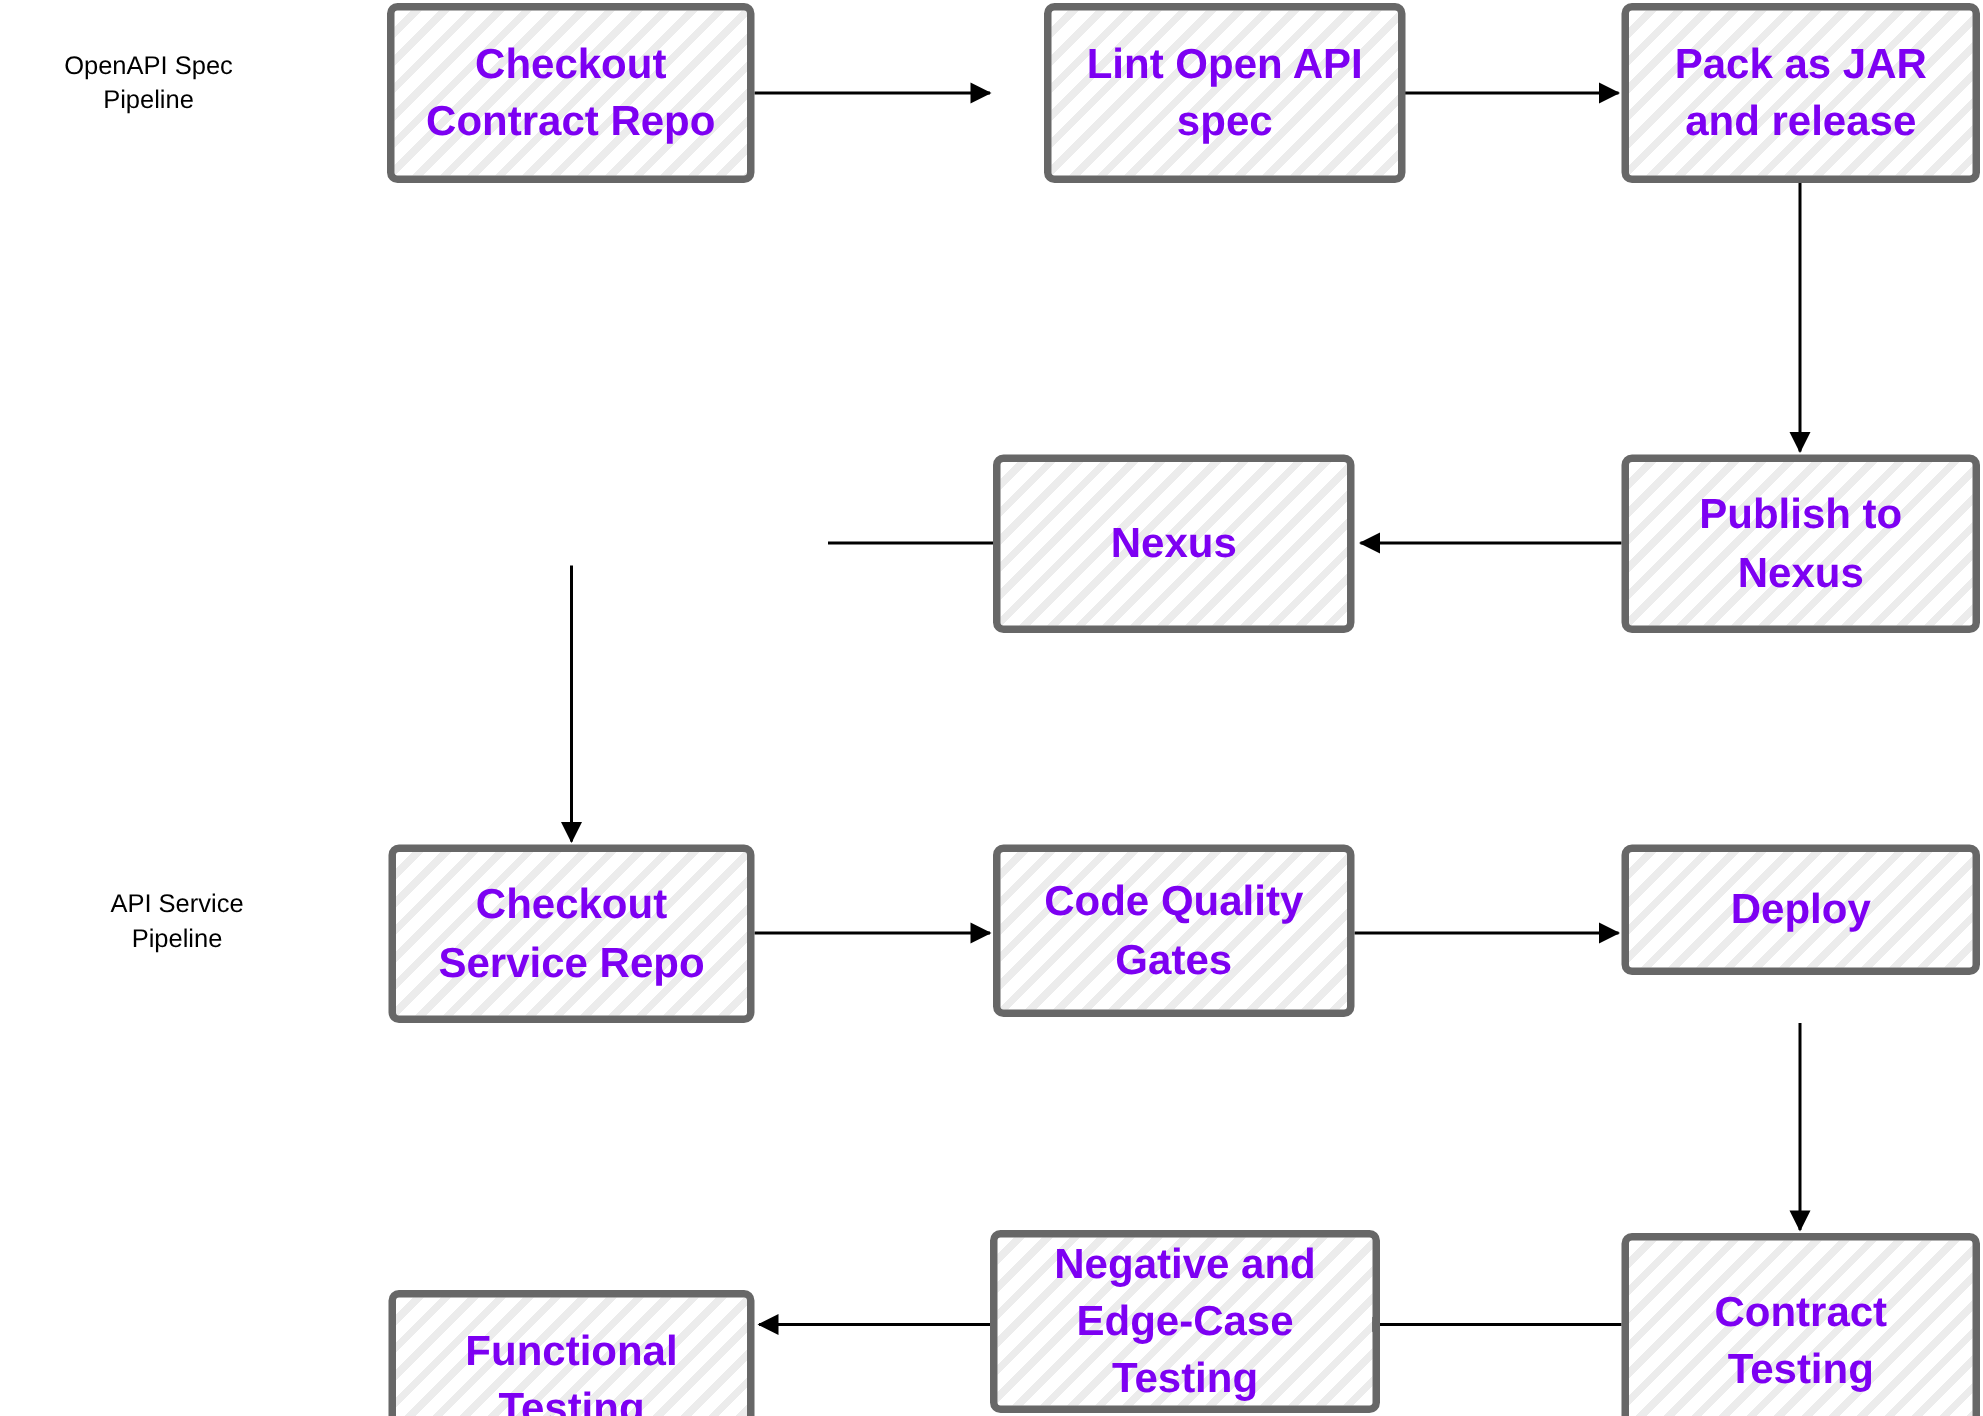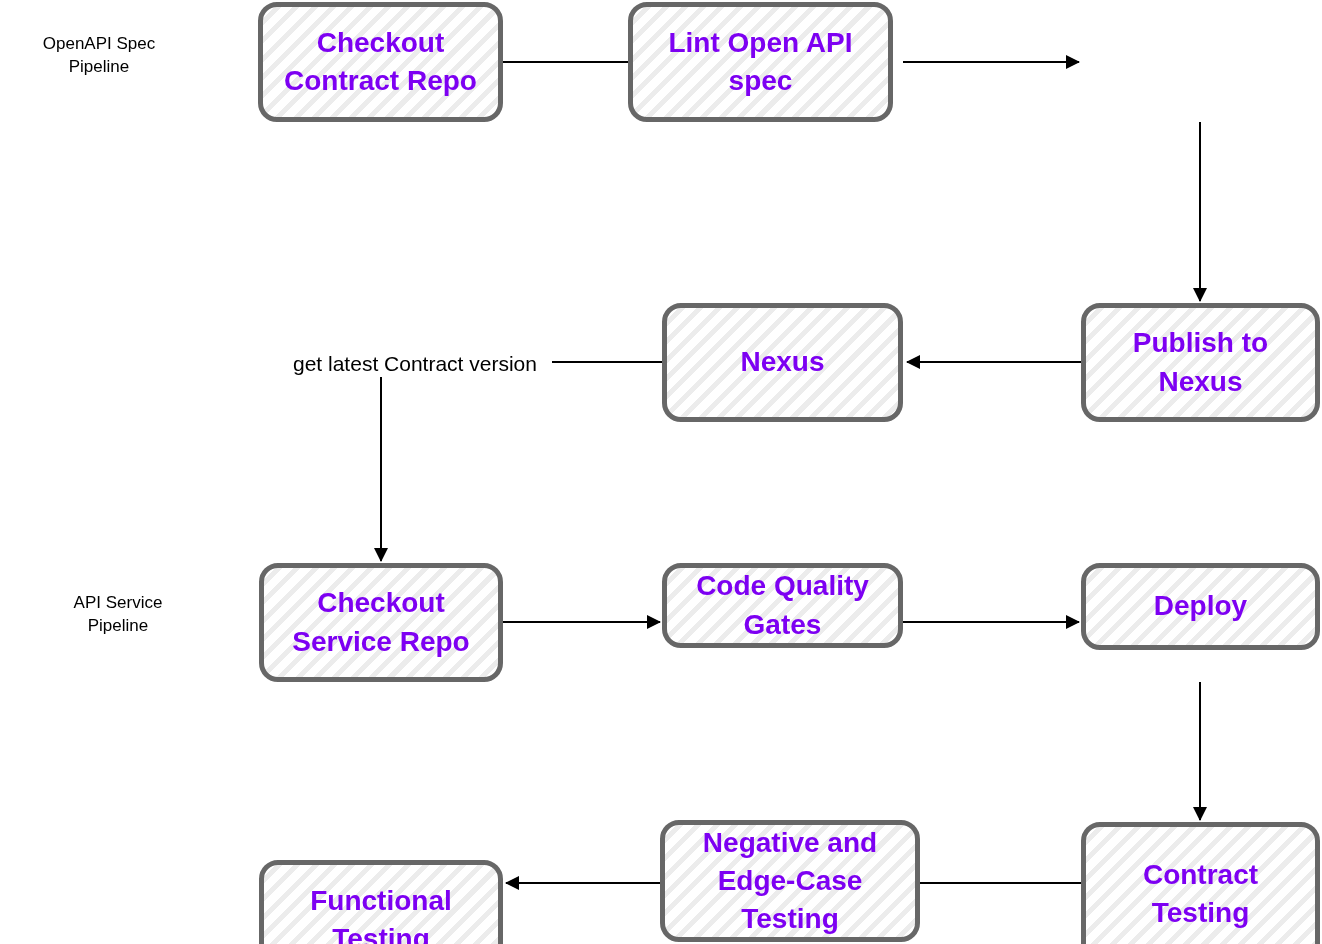--- a/index.html
+++ b/index.html
@@ -16,21 +16,21 @@
     position:relative;
     width:1322px;height:944px;
     background:var(--canvas-bg);
     overflow:hidden;
   }
   .edges{position:absolute;left:0;top:0;width:1322px;height:944px;}
   .node{
     position:absolute;
     box-sizing:border-box;
     border:5px solid var(--node-border);
-    border-radius:19px;
+    border-radius:7px;
     background:repeating-linear-gradient(135deg,#ffffff 0 8px,var(--node-stripe) 8px 13px);
     display:flex;align-items:center;justify-content:center;
     text-align:center;
   }
   .nlabel{
     white-space:pre-line;
     font-weight:bold;
     font-size:28px;
     line-height:1.36;
     color:var(--node-text);
@@ -45,26 +45,26 @@
   .plabel span{white-space:pre-line;}
   .elabel{
     position:absolute;
     color:var(--label-text);
     font-size:21px;
     white-space:nowrap;
     background:var(--canvas-bg);
   }
   
   .n-checkout-contract{left:258px;top:2px;width:245px;height:120px;}
-  .n-lint-spec       {left:628px;top:2px;width:265px;height:120px;}
+  .n-lint-spec       {left:696px;top:2px;width:241px;height:120px;}
   .n-pack-jar        {left:1081px;top:2px;width:239px;height:120px;}
   .n-nexus           {left:662px;top:303px;width:241px;height:119px;}
   .n-publish-nexus   {left:1081px;top:303px;width:239px;height:119px;}
   .n-checkout-service{left:259px;top:563px;width:244px;height:119px;}
-  .n-code-quality    {left:662px;top:563px;width:241px;height:85px;align-items:center;}
+  .n-code-quality    {left:662px;top:563px;width:241px;height:115px;align-items:center;}
   .n-deploy          {left:1081px;top:563px;width:239px;height:87px;}
   .n-functional      {left:259px;top:860px;width:244px;height:120px;}
   .n-negative        {left:660px;top:820px;width:260px;height:122px;}
   .n-contract-test   {left:1081px;top:822px;width:239px;height:144px;}
   .lbl-openapi   {left:10px;top:33px;width:178px;}
   .lbl-apiservice{left:28px;top:592px;width:180px;text-align:center;}
   .lbl-edge      {left:293px;top:352px;}
 </style>
 </head>
 <body>
@@ -100,20 +100,24 @@
   </div>
 
   <div class="node n-checkout-contract">
     <span class="nlabel">Checkout
 Contract Repo</span>
   </div>
   <div class="node n-lint-spec">
     <span class="nlabel">Lint Open API
 spec</span>
   </div>
+  <div class="node n-pack-jar">
+    <span class="nlabel">Pack as JAR
+and release</span>
+  </div>
   <div class="node n-nexus">
     <span class="nlabel">Nexus</span>
   </div>
   <div class="node n-publish-nexus">
     <span class="nlabel">Publish to
 Nexus</span>
   </div>
   <div class="node n-checkout-service">
     <span class="nlabel">Checkout
 Service Repo</span>
@@ -132,17 +136,14 @@
   <div class="node n-negative">
     <span class="nlabel">Negative and
 Edge-Case
 Testing</span>
   </div>
   <div class="node n-contract-test">
     <span class="nlabel">Contract
 Testing</span>
   </div>
 
-  <div class="elabel lbl-edge">
-    <span>get latest Contract version</span>
-  </div>
 
 </div>
 
 </body></html>

